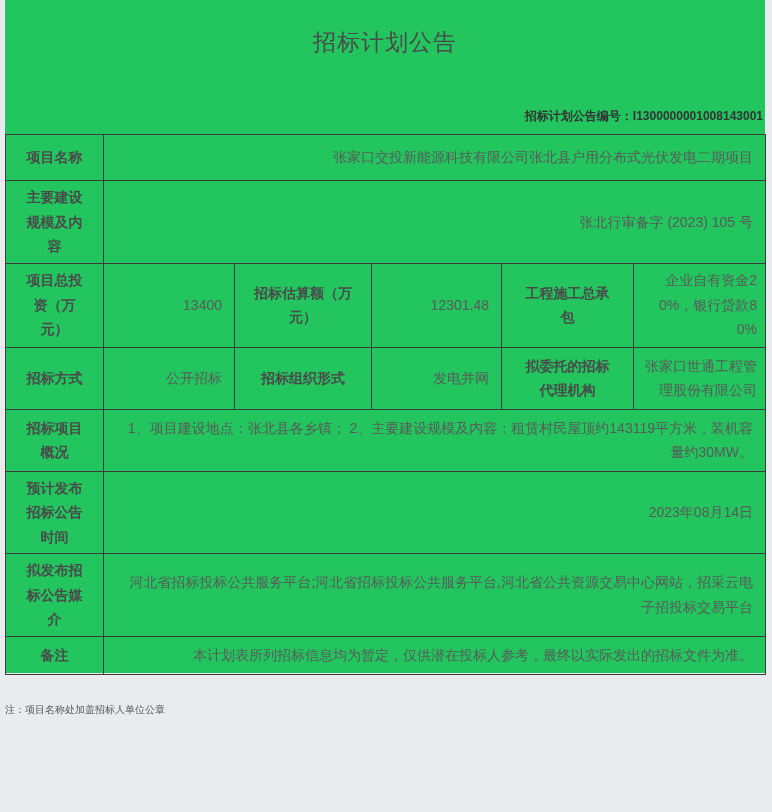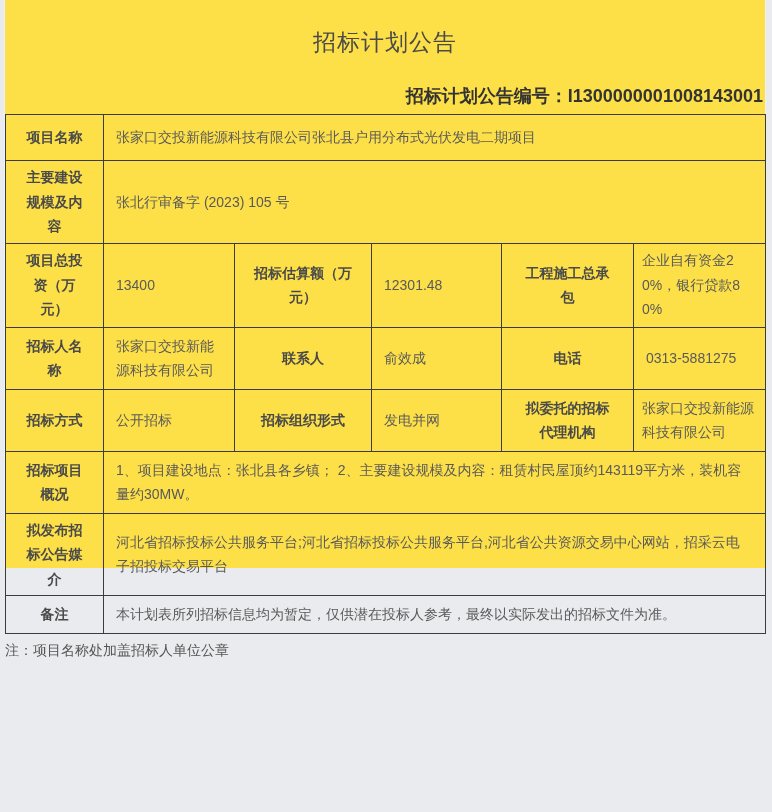--- a/index.html
+++ b/index.html
@@ -7,41 +7,41 @@
     padding: 0;
     width: 772px;
     height: 812px;
     background: #e9ebee;
     font-family: "Liberation Sans", "DejaVu Sans", sans-serif;
     overflow: hidden;
   }
   .page {
     position: relative;
     width: 762px;
-    height: 568px;
+    height: 673px;
     margin: 0 6px 0 4px;
-    background: #fde047;
+    background: #22c55e;
     border-left: 1px solid #f0f1f3;
     border-right: 1px solid #f0f1f3;
     box-sizing: border-box;
   }
   .doc-title {
     padding-top: 26px;
     text-align: center;
     font-size: 23px;
     line-height: 32px;
     font-weight: 500;
     color: #4a4a4a;
     letter-spacing: 1px;
   }
   .plan-no-line {
-    margin-top: 28px;
+    margin-top: 48px;
     padding-right: 2px;
     text-align: right;
-    font-size: 18px;
+    font-size: 12px;
     font-weight: bold;
     color: #333333;
     height: 20px;
     line-height: 20px;
   }
   table.tender-table {
     border-collapse: collapse;
     table-layout: fixed;
     width: 760px;
     margin-top: 8px;
@@ -57,27 +57,27 @@
   }
   table.tender-table th {
     font-weight: bold;
     color: #4a4a4a;
     text-align: center;
     padding: 4px 19px;
   }
   table.tender-table td {
     font-weight: normal;
     color: #5a5a5a;
-    text-align: left;
+    text-align: right;
     padding: 4px 12px;
   }
   .note-line {
-    margin-top: 8px;
+    margin-top: 28px;
     padding-left: 0;
-    font-size: 14px;
+    font-size: 10px;
     color: #555555;
   }
 </style>
 </head>
 <body>
 
 <div class="page">
 
   <div class="doc-title">招标计划公告</div>
 
@@ -106,44 +106,40 @@
 
     <tr style="height:84px">
       <th>项目总投资（万元）</th>
       <td>13400</td>
       <th>招标估算额（万元）</th>
       <td>12301.48</td>
       <th>工程施工总承包</th>
       <td style="padding:4px 8px">企业自有资金20%，银行贷款80%</td>
     </tr>
 
-    <tr style="height:62px">
-      <th>招标人名称</th>
-      <td>张家口交投新能源科技有限公司</td>
-      <th>联系人</th>
-      <td>俞效成</td>
-      <th>电话</th>
-      <td>0313-5881275</td>
-    </tr>
 
     <tr style="height:62px">
       <th>招标方式</th>
       <td>公开招标</td>
       <th>招标组织形式</th>
       <td>发电并网</td>
       <th>拟委托的招标代理机构</th>
-      <td style="padding:4px 8px">张家口交投新能源科技有限公司</td>
+      <td style="padding:4px 8px">张家口世通工程管理股份有限公司</td>
     </tr>
 
     <tr style="height:62px">
       <th>招标项目概况</th>
       <td colspan="5">1、项目建设地点：张北县各乡镇； 2、主要建设规模及内容：租赁村民屋顶约143119平方米，装机容量约30MW。</td>
     </tr>
 
 
+    <tr style="height:62px">
+      <th>预计发布招标公告时间</th>
+      <td colspan="5">2023年08月14日</td>
+    </tr>
 
     <tr style="height:62px">
       <th>拟发布招标公告媒介</th>
       <td colspan="5">河北省招标投标公共服务平台;河北省招标投标公共服务平台,河北省公共资源交易中心网站，招采云电子招投标交易平台</td>
     </tr>
 
     <tr style="height:38px">
       <th>备注</th>
       <td colspan="5">本计划表所列招标信息均为暂定，仅供潜在投标人参考，最终以实际发出的招标文件为准。</td>
     </tr>

